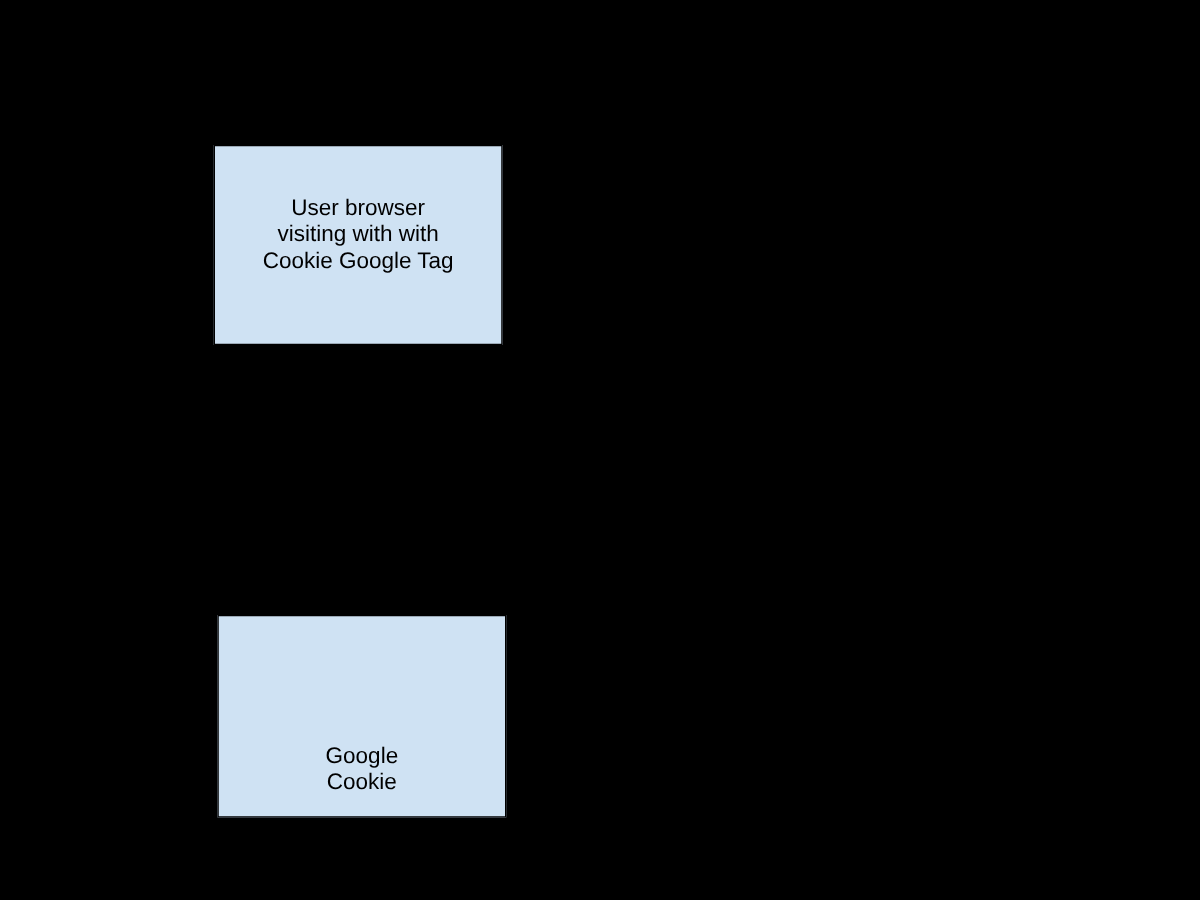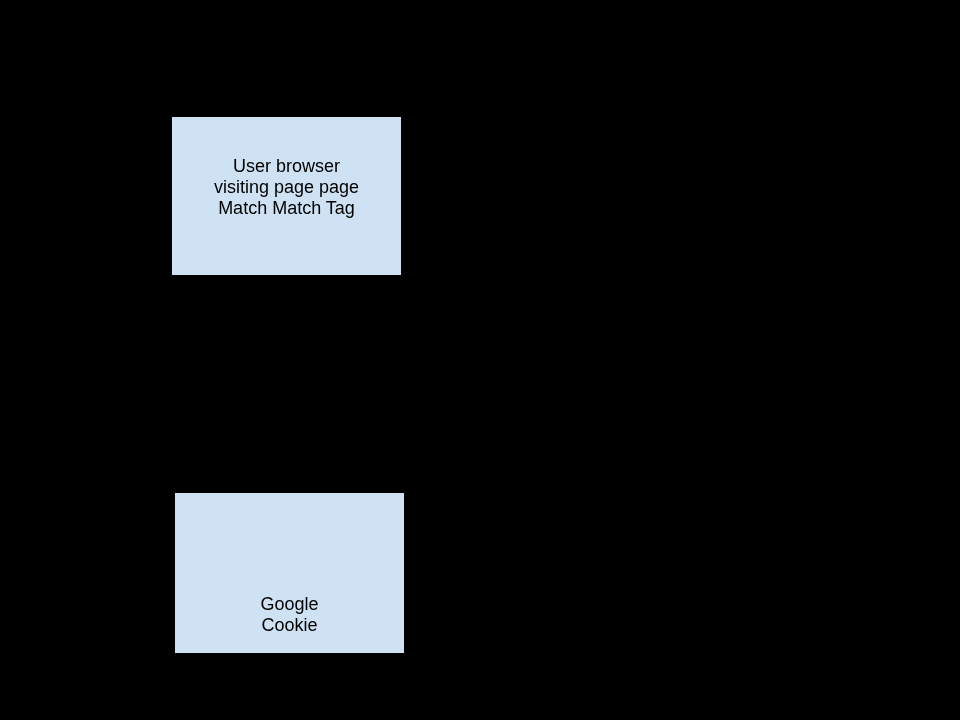--- a/index.html
+++ b/index.html
@@ -39,22 +39,22 @@
   }
 </style>
 </head>
 <body>
 
 <div class="canvas">
 
   <div class="node" style="left:137px; top:116px; width:231px; height:160px;">
     <div class="node-label">
       <span>User browser</span>
-      <span>visiting page page</span>
-      <span>Match Match Tag</span>
+      <span>visiting with with</span>
+      <span>Cookie Google Tag</span>
     </div>
   </div>
 
 
   <div class="node" style="left:140px; top:492px; width:231px; height:162px;align-items:flex-end;">
     <div class="node-label">
       <span>Google</span>
       <span>Cookie</span>
     </div>
   </div>

